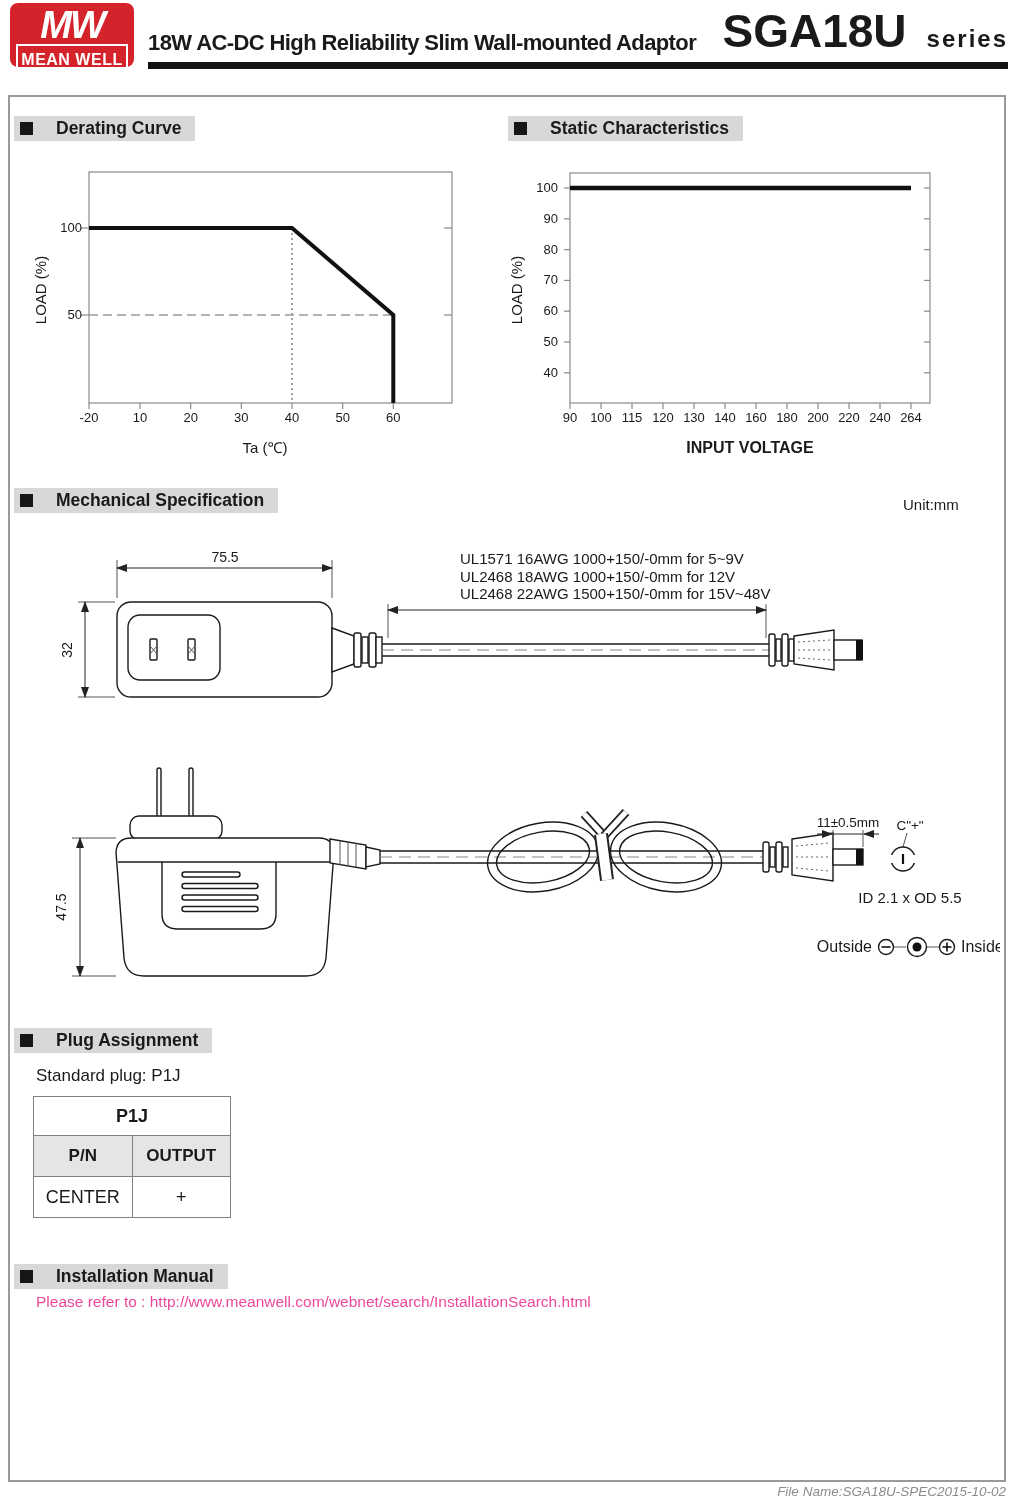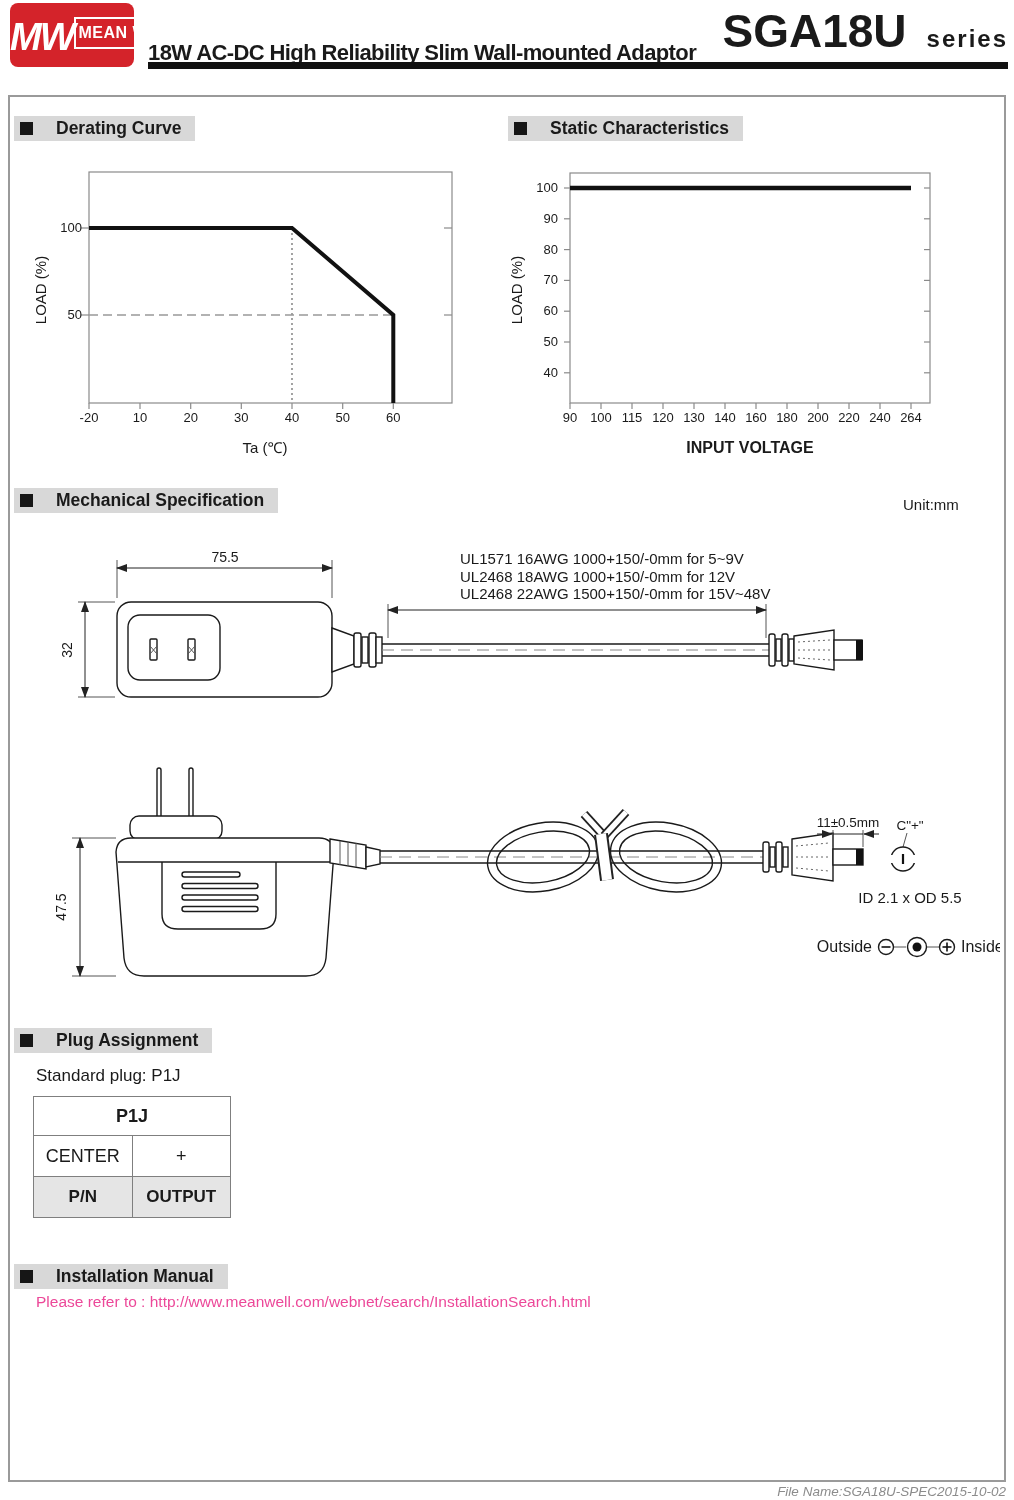--- a/index.html
+++ b/index.html
@@ -2,26 +2,26 @@
 <html><head>
 <meta charset="utf-8">
 <style>
   html,body{margin:0;padding:0;background:#fff;}
   .page{position:relative;width:1014px;height:1500px;background:#fff;overflow:hidden;
         font-family:"Liberation Sans",sans-serif;color:#1a1a1a;}
   .abs{position:absolute;}
 
   
   .logo{left:10px;top:3px;width:124px;height:64px;background:#d4232a;border-radius:8px;
-        display:flex;flex-direction:row;align-items:center;justify-content:space-between;}
+        display:flex;flex-direction:column;align-items:center;justify-content:space-between;}
   .logo-mw{font-size:38px;font-weight:800;font-style:italic;color:#fff;line-height:1;
            letter-spacing:-2px;margin-top:3px;}
   .logo-name{border:2px solid #fff;font-size:16px;font-weight:700;color:#fff;
              padding:4px 3px;line-height:1.25;margin-bottom:5px;letter-spacing:.5px;white-space:nowrap;}
-  .doc-title{left:148px;top:40px;font-size:22px;font-weight:700;letter-spacing:-.6px;white-space:nowrap;}
+  .doc-title{left:148px;top:30px;font-size:22px;font-weight:700;letter-spacing:-.6px;white-space:nowrap;}
   .model-wrap{right:6px;top:8px;display:flex;align-items:baseline;gap:20px;}
   .model{font-size:46px;font-weight:800;line-height:1;}
   .series{font-size:24px;font-weight:700;letter-spacing:2px;}
   .hdr-rule{left:148px;top:62px;width:860px;height:7px;background:#111;}
 
   
   .frame{left:8px;top:95px;width:994px;height:1383px;border:2px solid #9a9a9a;background:#fff;}
 
   
   .sec-h{display:flex;align-items:center;gap:23px;background:#d8d8d8;
@@ -354,28 +354,28 @@
   </svg>
 
   <div class="abs sec-h" style="left:14px;top:1028px;">
     <span class="sq"></span>
     <span>Plug Assignment</span>
   </div>
   <div class="abs plug-intro">Standard plug: P1J</div>
 
   <div class="abs ptable">
     <div class="pt-title">P1J</div>
+    <div class="pt-row pt-head">
+      <div class="pt-cell">P/N</div>
+      <div class="pt-cell">OUTPUT</div>
+    </div>
     <div class="pt-row">
       <div class="pt-cell">CENTER</div>
       <div class="pt-cell">+</div>
     </div>
-    <div class="pt-row pt-head">
-      <div class="pt-cell">P/N</div>
-      <div class="pt-cell">OUTPUT</div>
-    </div>
   </div>
 
   <div class="abs sec-h" style="left:14px;top:1264px;">
     <span class="sq"></span>
     <span>Installation Manual</span>
   </div>
   <div class="abs install-note">Please refer to : http://www.meanwell.com/webnet/search/InstallationSearch.html</div>
 
   <div class="abs footer">
     <span>File Name:SGA18U-SPEC</span>

